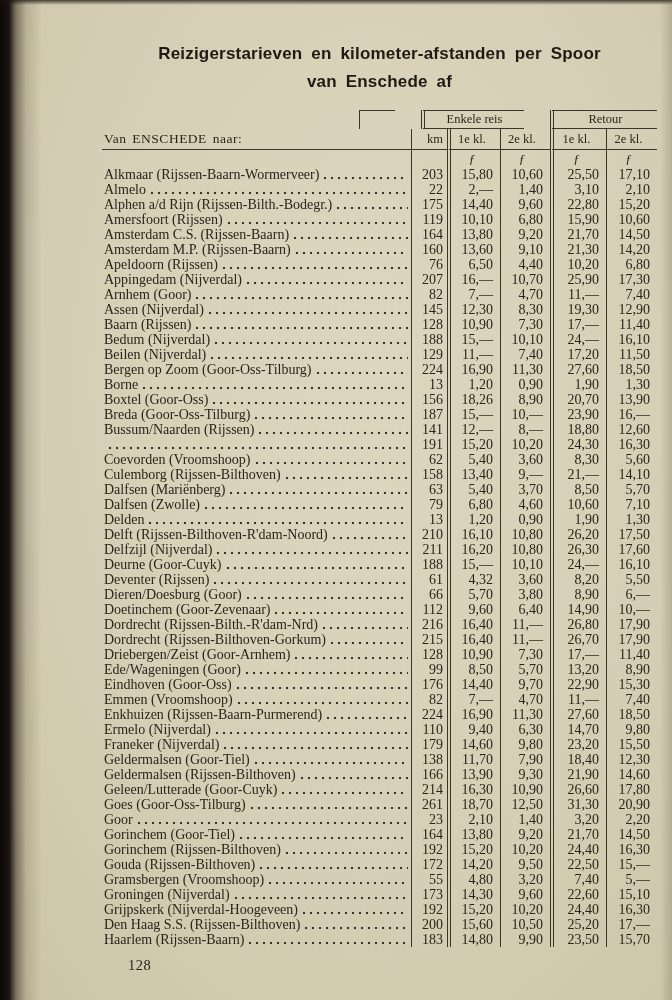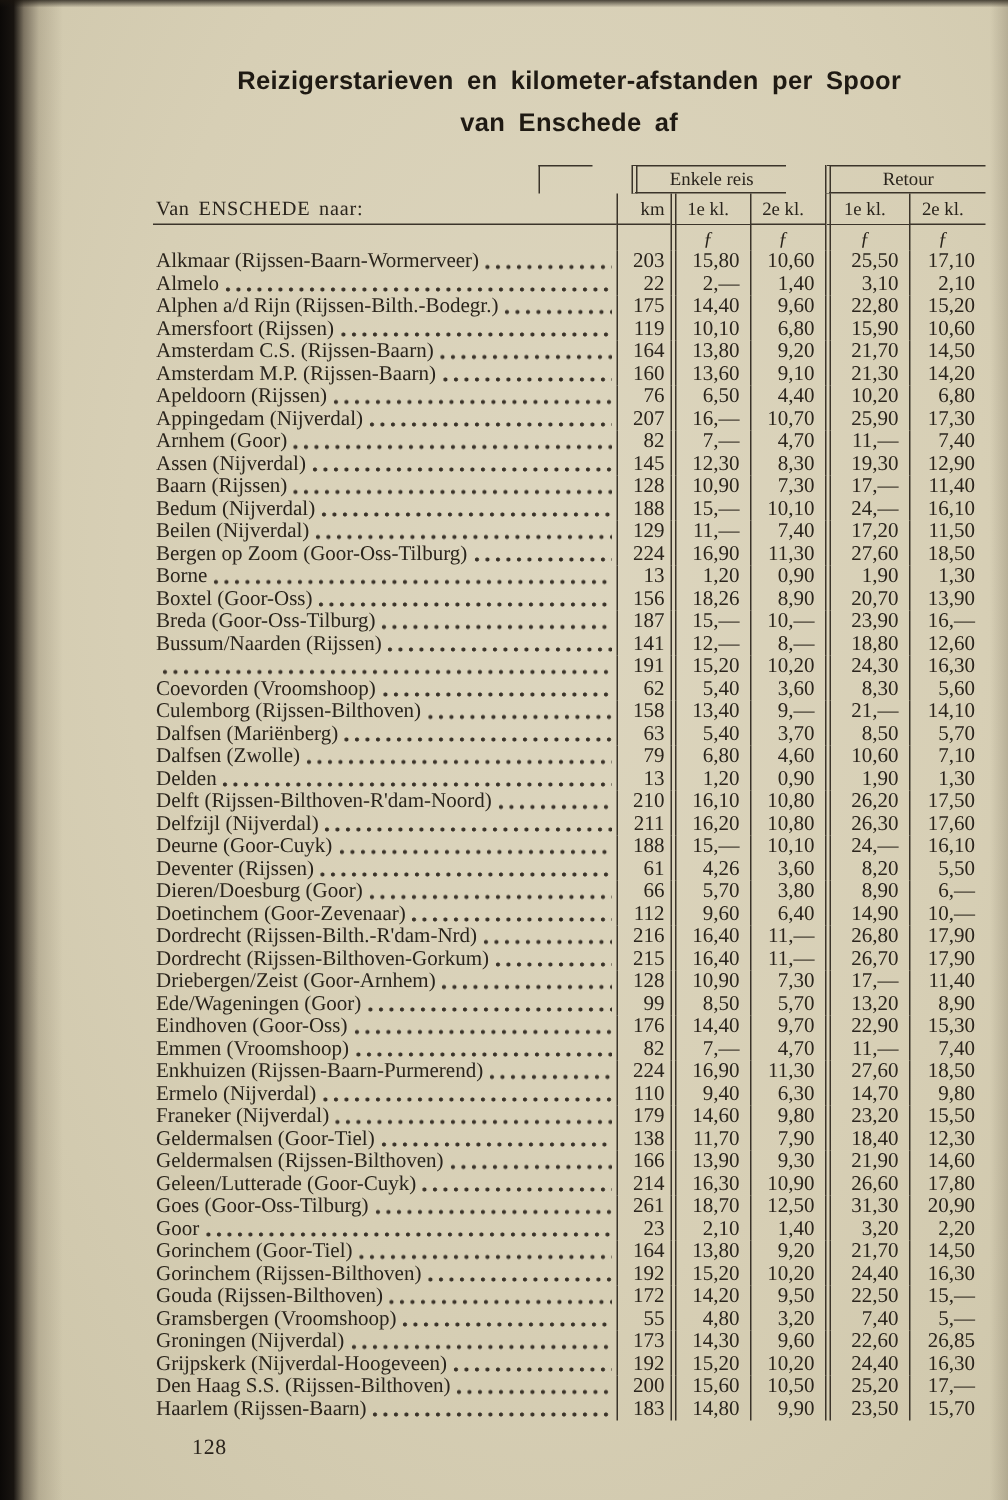--- a/index.html
+++ b/index.html
@@ -424,21 +424,21 @@
             <div class="cell f2 bl">10,10</div>
             <div class="cell f3 bdl">24,—</div>
             <div class="cell f4 bl">16,10</div>
           </div>
           <div class="trow drow">
             <div class="cell dest">
               <span class="dname">Deventer (Rijssen)</span>
               <span class="leader"></span>
             </div>
             <div class="cell km bl">61</div>
-            <div class="cell f1 bdl">4,26</div>
+            <div class="cell f1 bdl">4,32</div>
             <div class="cell f2 bl">3,60</div>
             <div class="cell f3 bdl">8,20</div>
             <div class="cell f4 bl">5,50</div>
           </div>
           <div class="trow drow">
             <div class="cell dest">
               <span class="dname">Dieren/Doesburg (Goor)</span>
               <span class="leader"></span>
             </div>
             <div class="cell km bl">66</div>
@@ -658,21 +658,21 @@
           </div>
           <div class="trow drow">
             <div class="cell dest">
               <span class="dname">Groningen (Nijverdal)</span>
               <span class="leader"></span>
             </div>
             <div class="cell km bl">173</div>
             <div class="cell f1 bdl">14,30</div>
             <div class="cell f2 bl">9,60</div>
             <div class="cell f3 bdl">22,60</div>
-            <div class="cell f4 bl">26,85</div>
+            <div class="cell f4 bl">15,10</div>
           </div>
           <div class="trow drow">
             <div class="cell dest">
               <span class="dname">Grijpskerk (Nijverdal-Hoogeveen)</span>
               <span class="leader"></span>
             </div>
             <div class="cell km bl">192</div>
             <div class="cell f1 bdl">15,20</div>
             <div class="cell f2 bl">10,20</div>
             <div class="cell f3 bdl">24,40</div>

